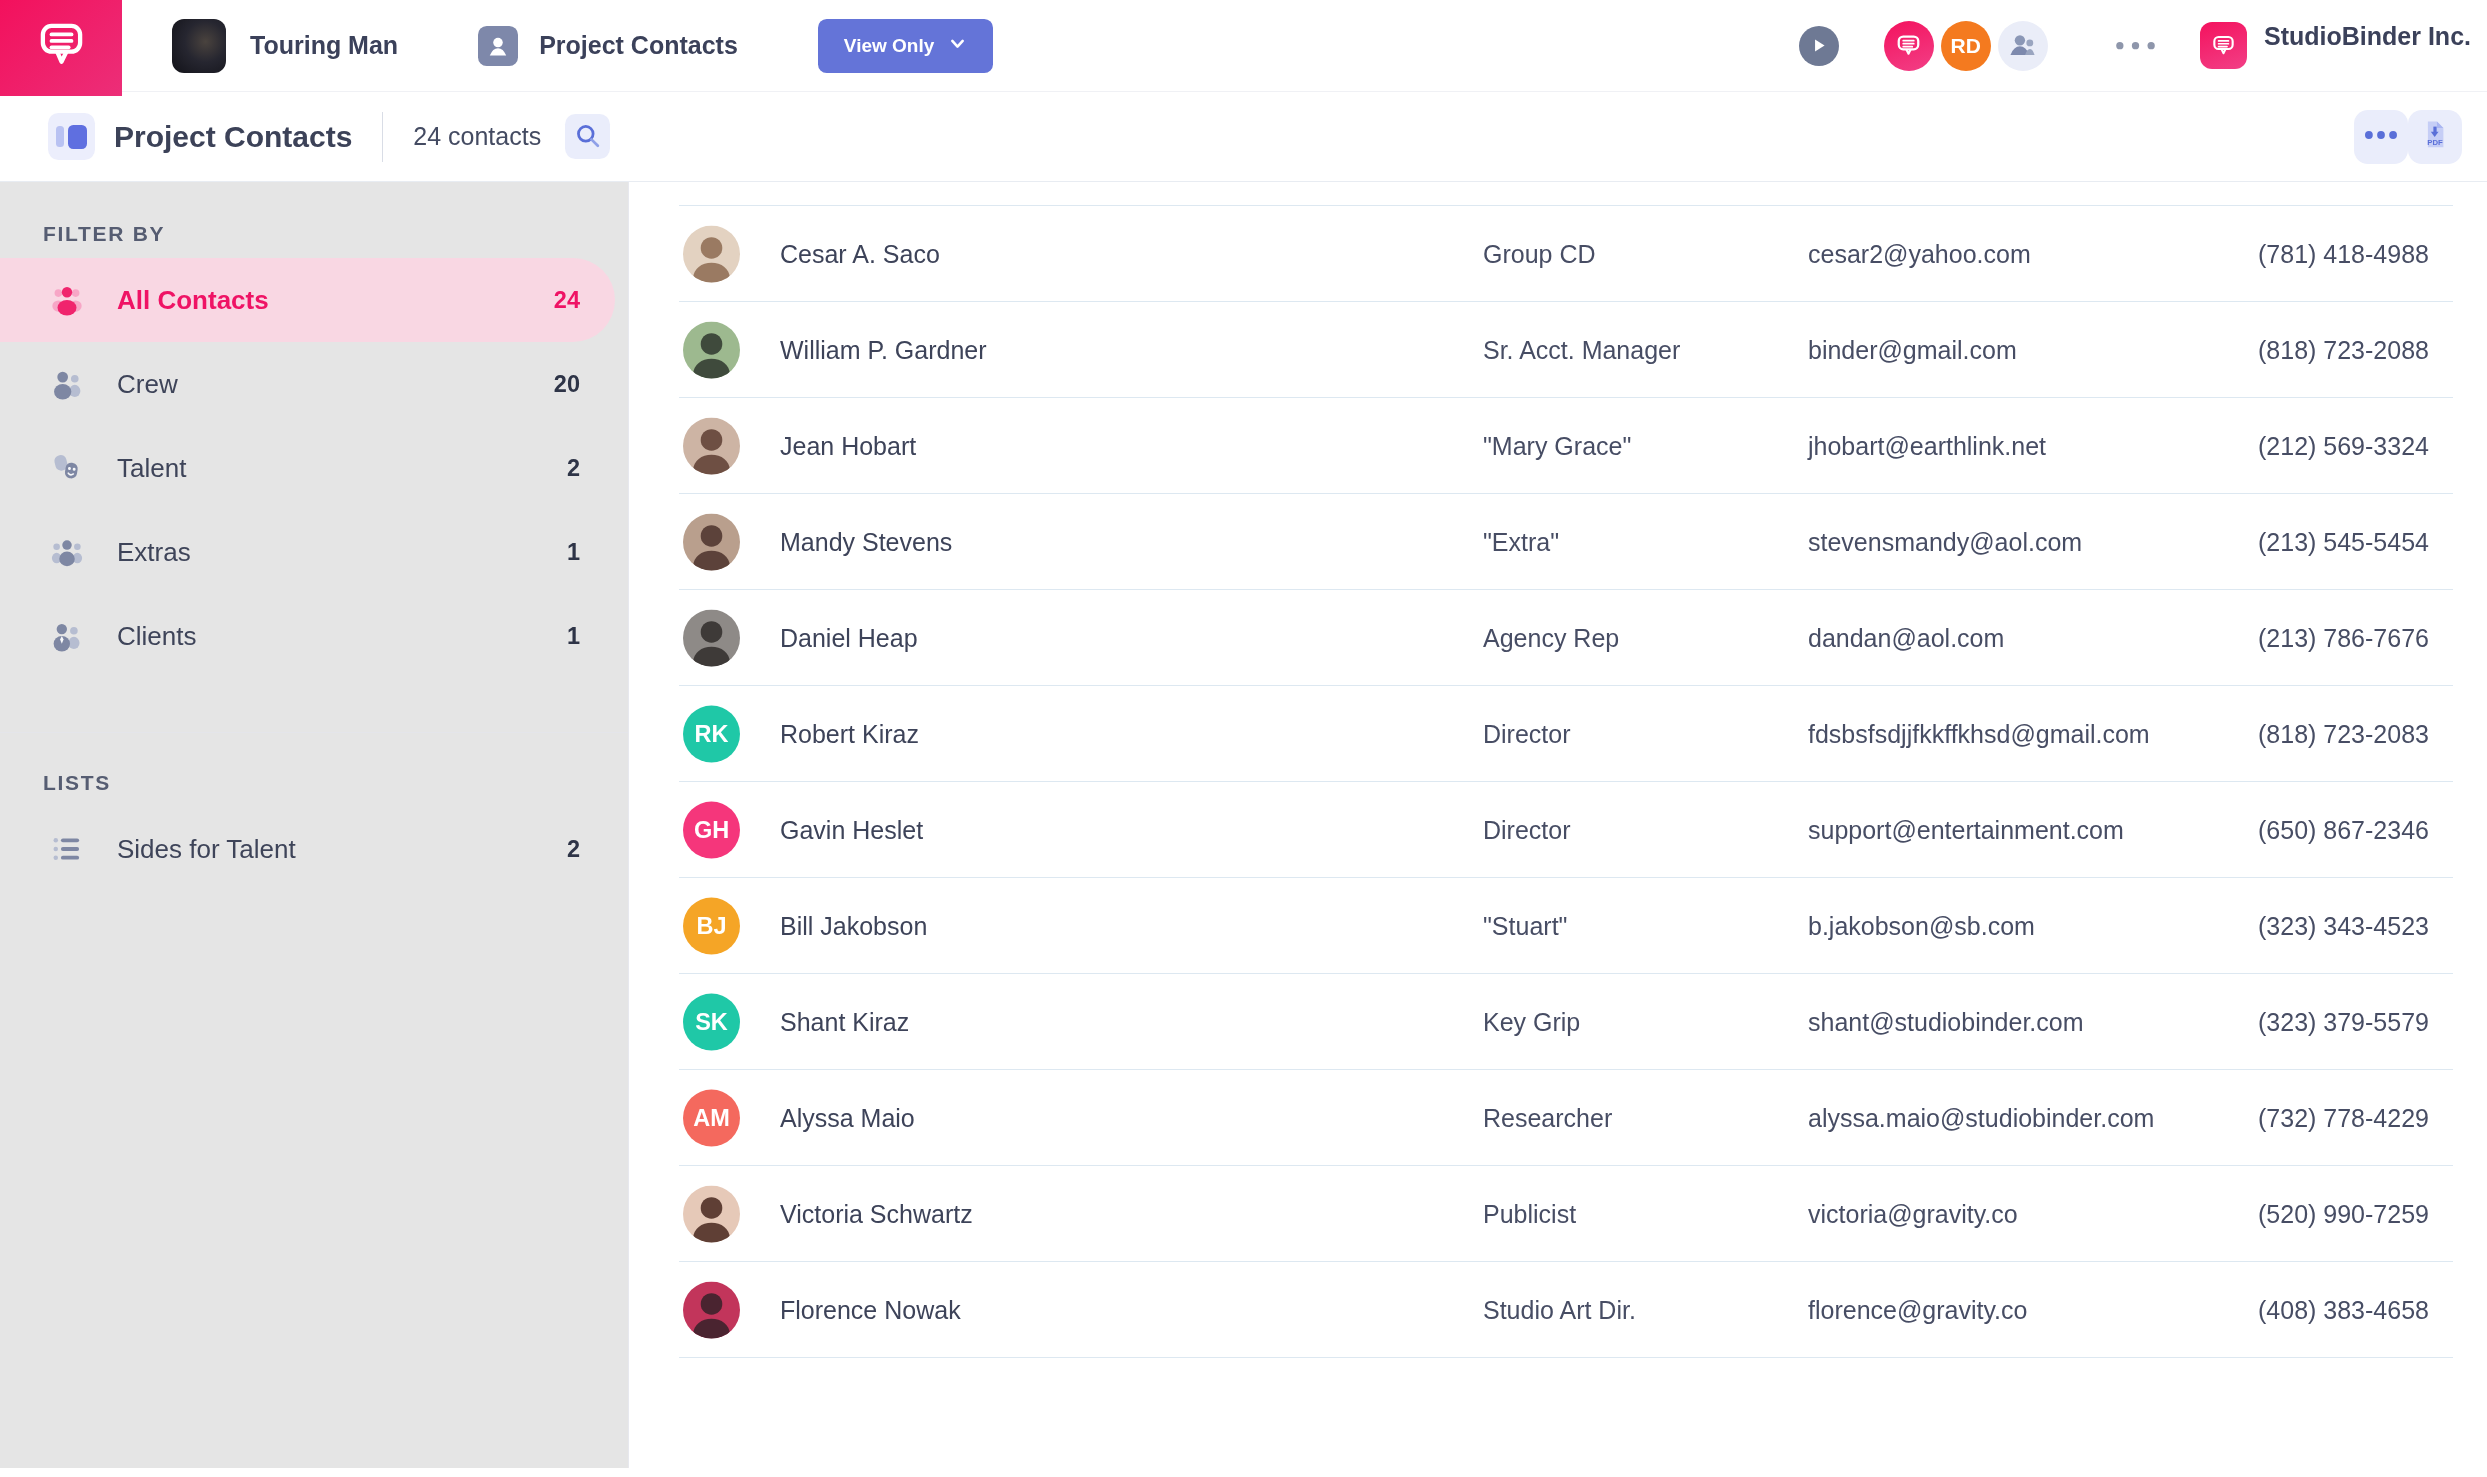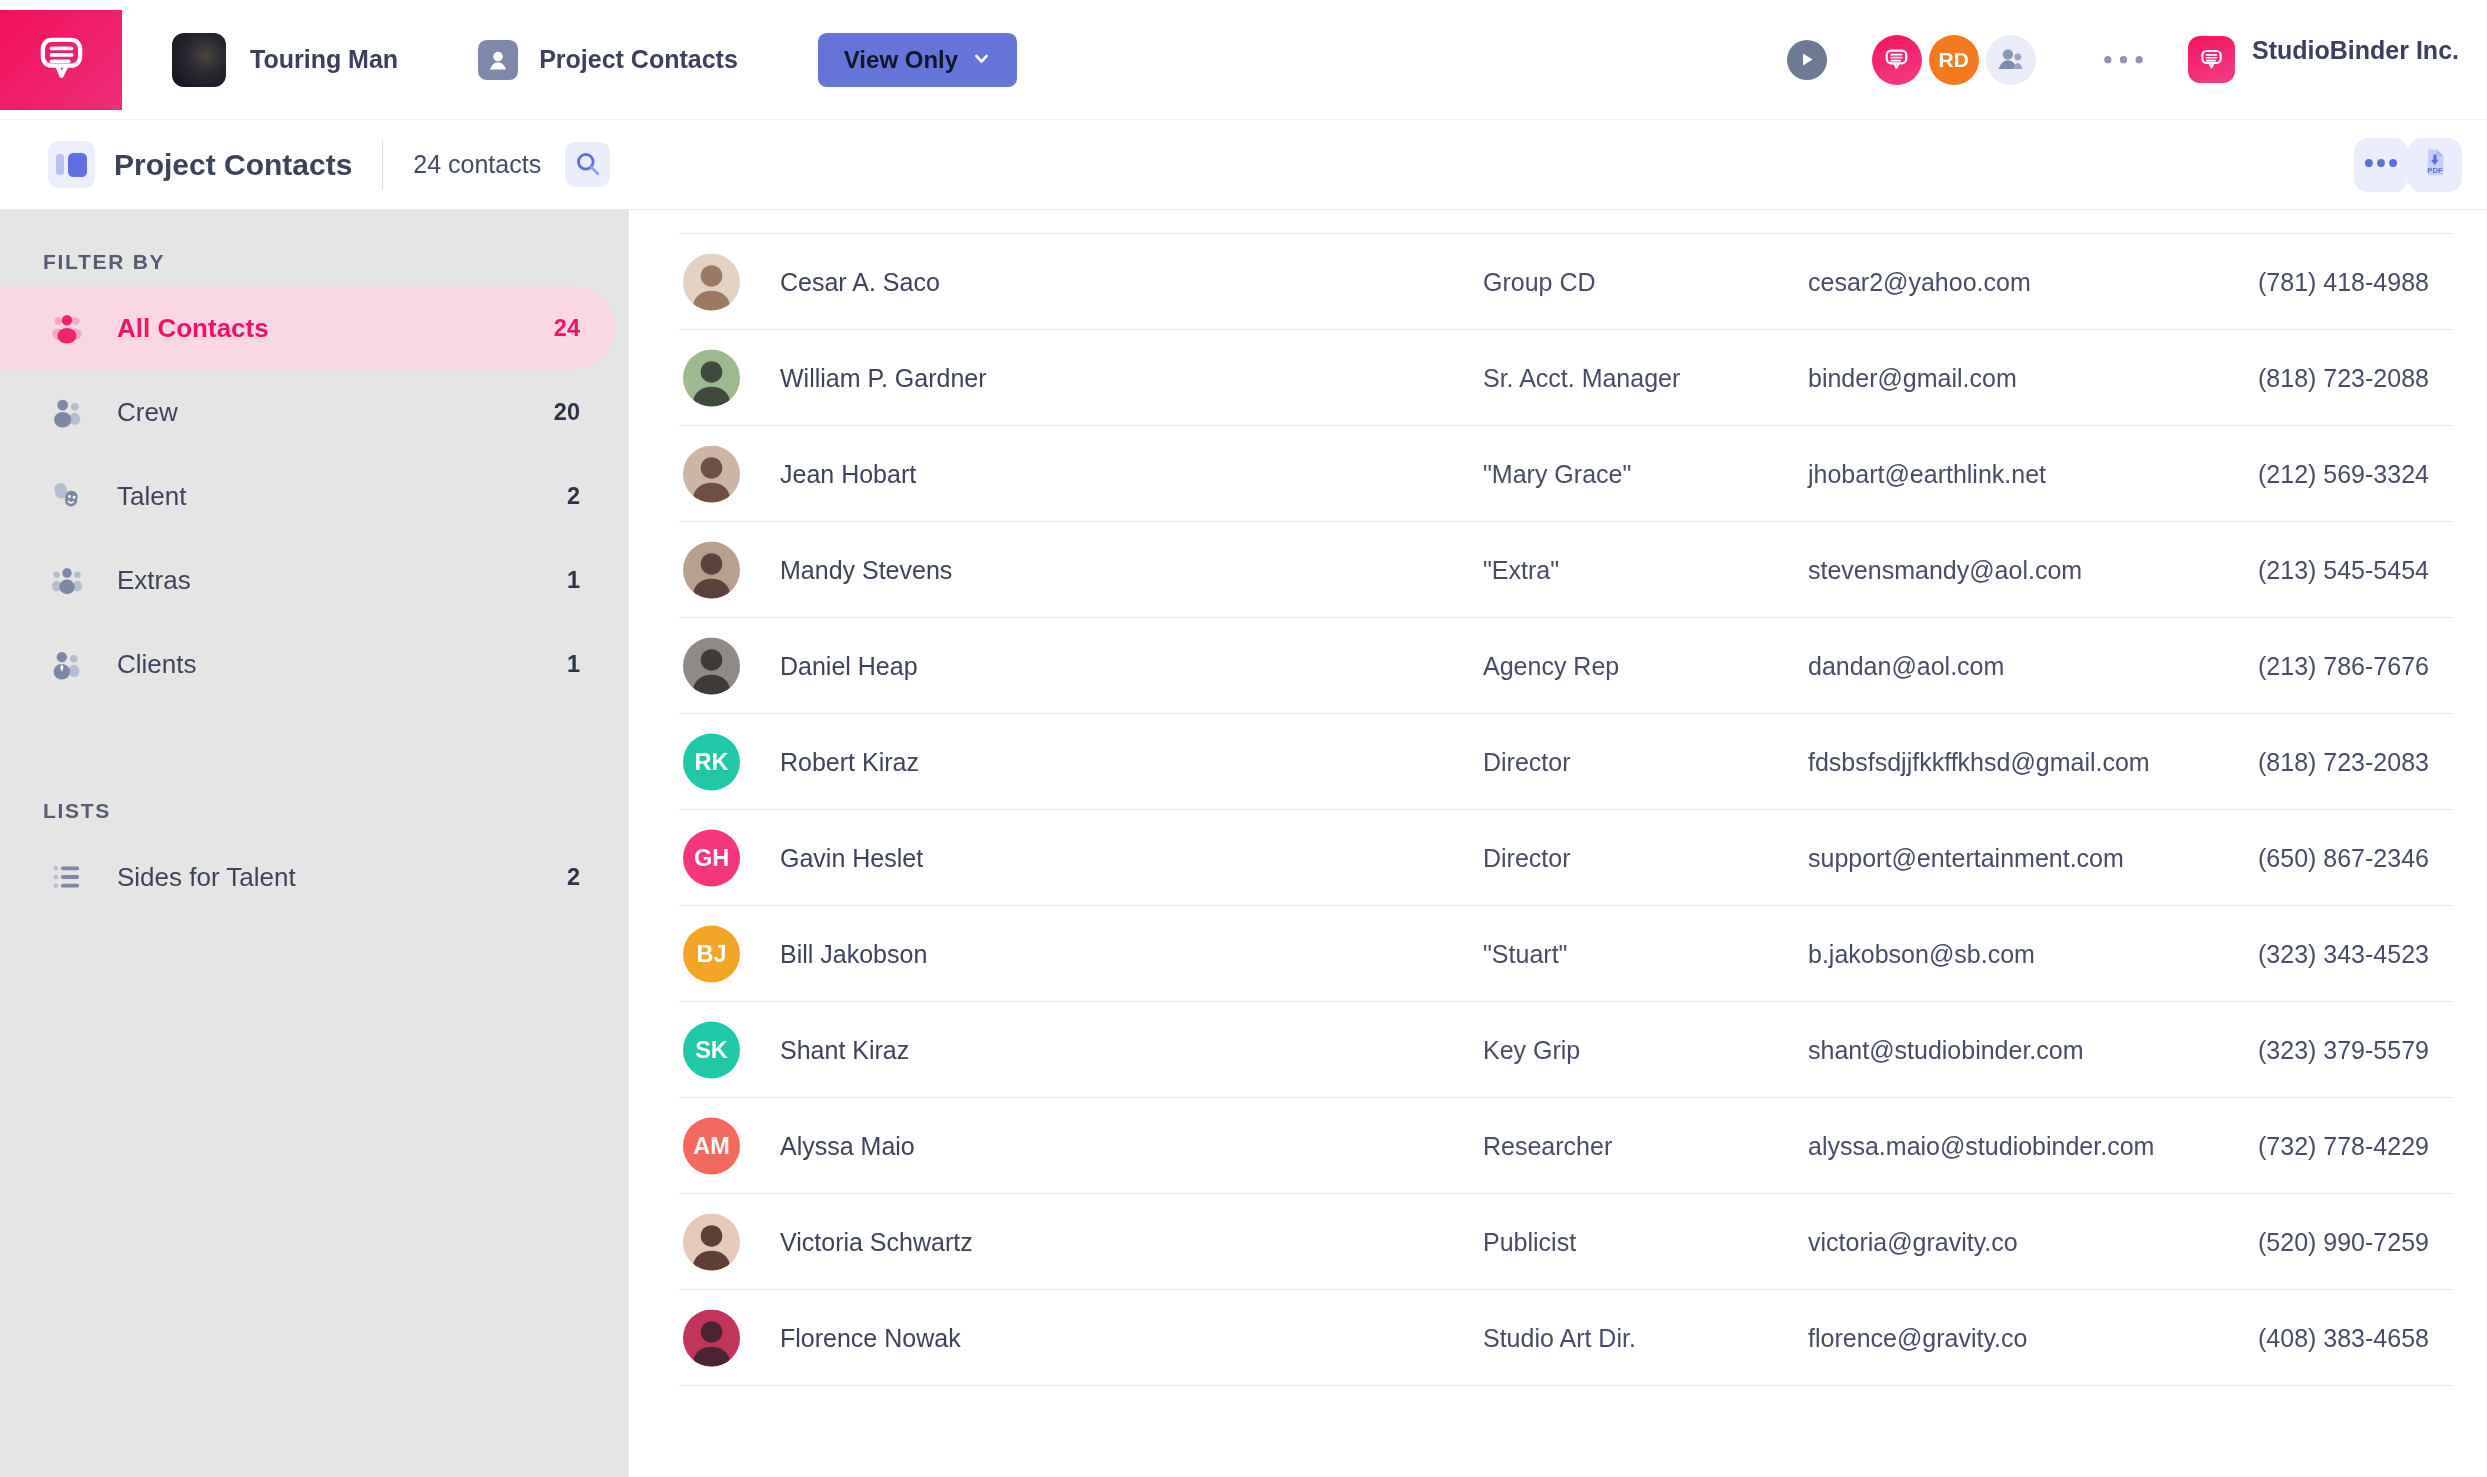--- a/index.html
+++ b/index.html
@@ -1,33 +1,33 @@
 <!DOCTYPE html>
 <html style="font-size:14px"><head>
 <meta charset="utf-8">
 <style>
   * { margin:0; padding:0; box-sizing:border-box; }
   html,body { width:2487px; height:1477px; overflow:hidden; background:#ffffff;
               font-family:"Liberation Sans","DejaVu Sans",sans-serif; }
   #app { position:relative; width:2487px; height:1477px; background:#fff; }
 
   
-  .hdr { height:120px; display:flex; align-items:center; background:#fff;
-         border-bottom:0.9px solid #f0f1f5; padding-right:28px; }
+  .hdr { height:92px; display:flex; align-items:center; background:#fff;
+         border-bottom:0.9px solid #f0f1f5; padding-right:16px; }
   .logo-block { width:122px; height:100px; flex:0 0 auto;
                 background:linear-gradient(135deg,#f3105c,#ec2e78);
                 display:flex; align-items:center; justify-content:center; }
   .thumb { width:54px; height:54px; border-radius:12px; margin-left:50px; flex:0 0 auto;
            background:radial-gradient(circle at 62% 42%, #4a433e 0%, #262630 45%, #121218 100%); }
   .hdr-title { margin-left:24px; font-size:25px; font-weight:600; color:#3b415a; white-space:nowrap; }
   .badge-ic { width:40px; height:40px; border-radius:8.7px; background:#7e88aa; margin-left:80px;
               display:flex; align-items:center; justify-content:center; flex:0 0 auto; }
   .pg-title { margin-left:21px; font-size:25px; font-weight:600; color:#3b415a; white-space:nowrap; }
   .btn-viewonly { margin-left:80px; height:54px; padding:0 26px; border:none; cursor:pointer;
-                  background:#6474d8; border-radius:8.7px; color:#0f172a; font-size:24px; font-weight:600;
+                  background:#6474d8; border-radius:8.7px; color:#ffffff; font-size:19px; font-weight:600;
                   font-family:inherit; display:flex; align-items:center; gap:14px; }
   .hdr-right { margin-left:auto; display:flex; align-items:center; }
   .play-btn { width:40px; height:40px; border-radius:50%; background:#6e7994; border:none; cursor:pointer;
               display:flex; align-items:center; justify-content:center; }
   .hdr-avs { display:flex; align-items:center; margin-left:45px; gap:7px; }
   .hav { width:50px; height:50px; border-radius:50%; display:flex; align-items:center; justify-content:center;
          font-size:21px; font-weight:700; color:#fff; flex:0 0 auto; }
   .hav-logo { background:linear-gradient(160deg,#f4125e,#f23f86); }
   .hav-init { background:#f47a1f; }
   .hav-people { background:#eaedf8; }

